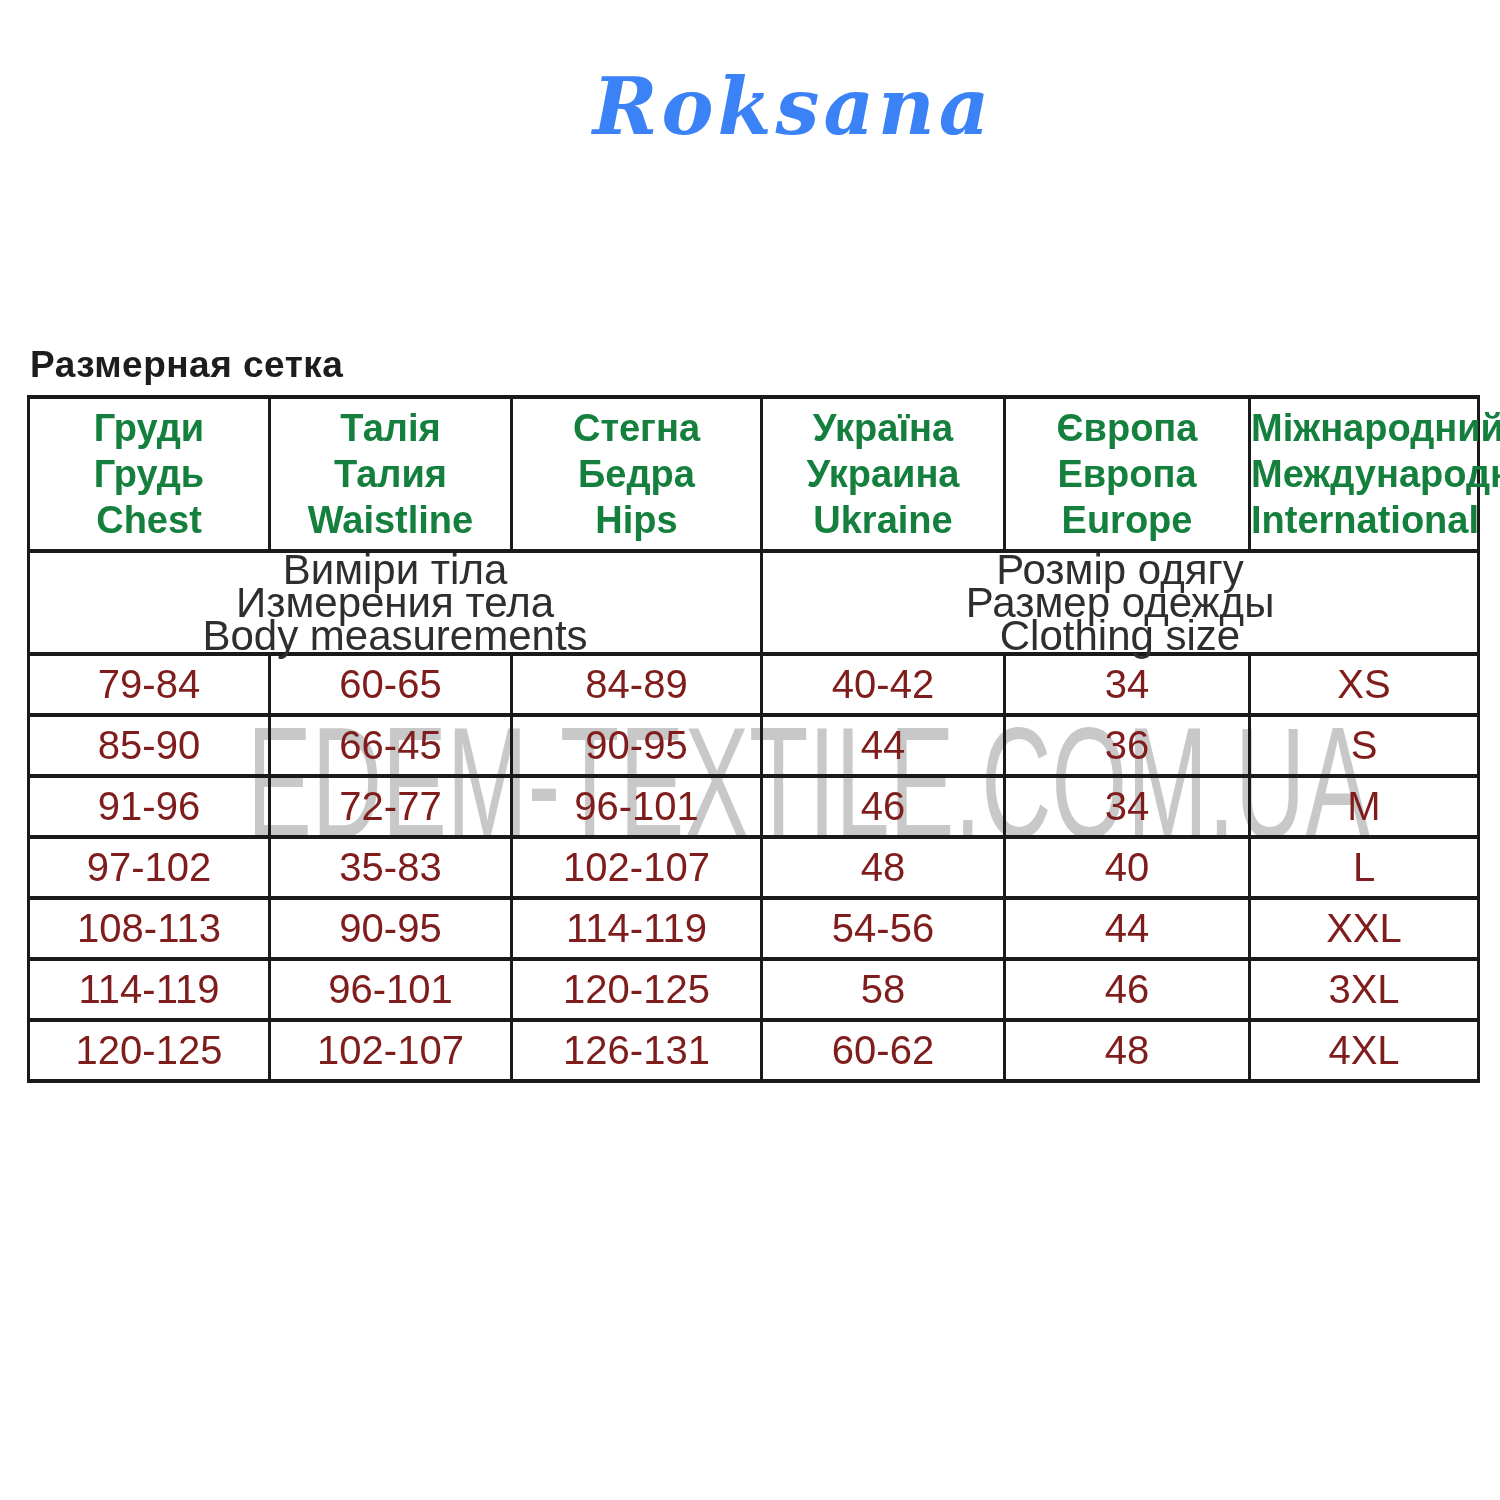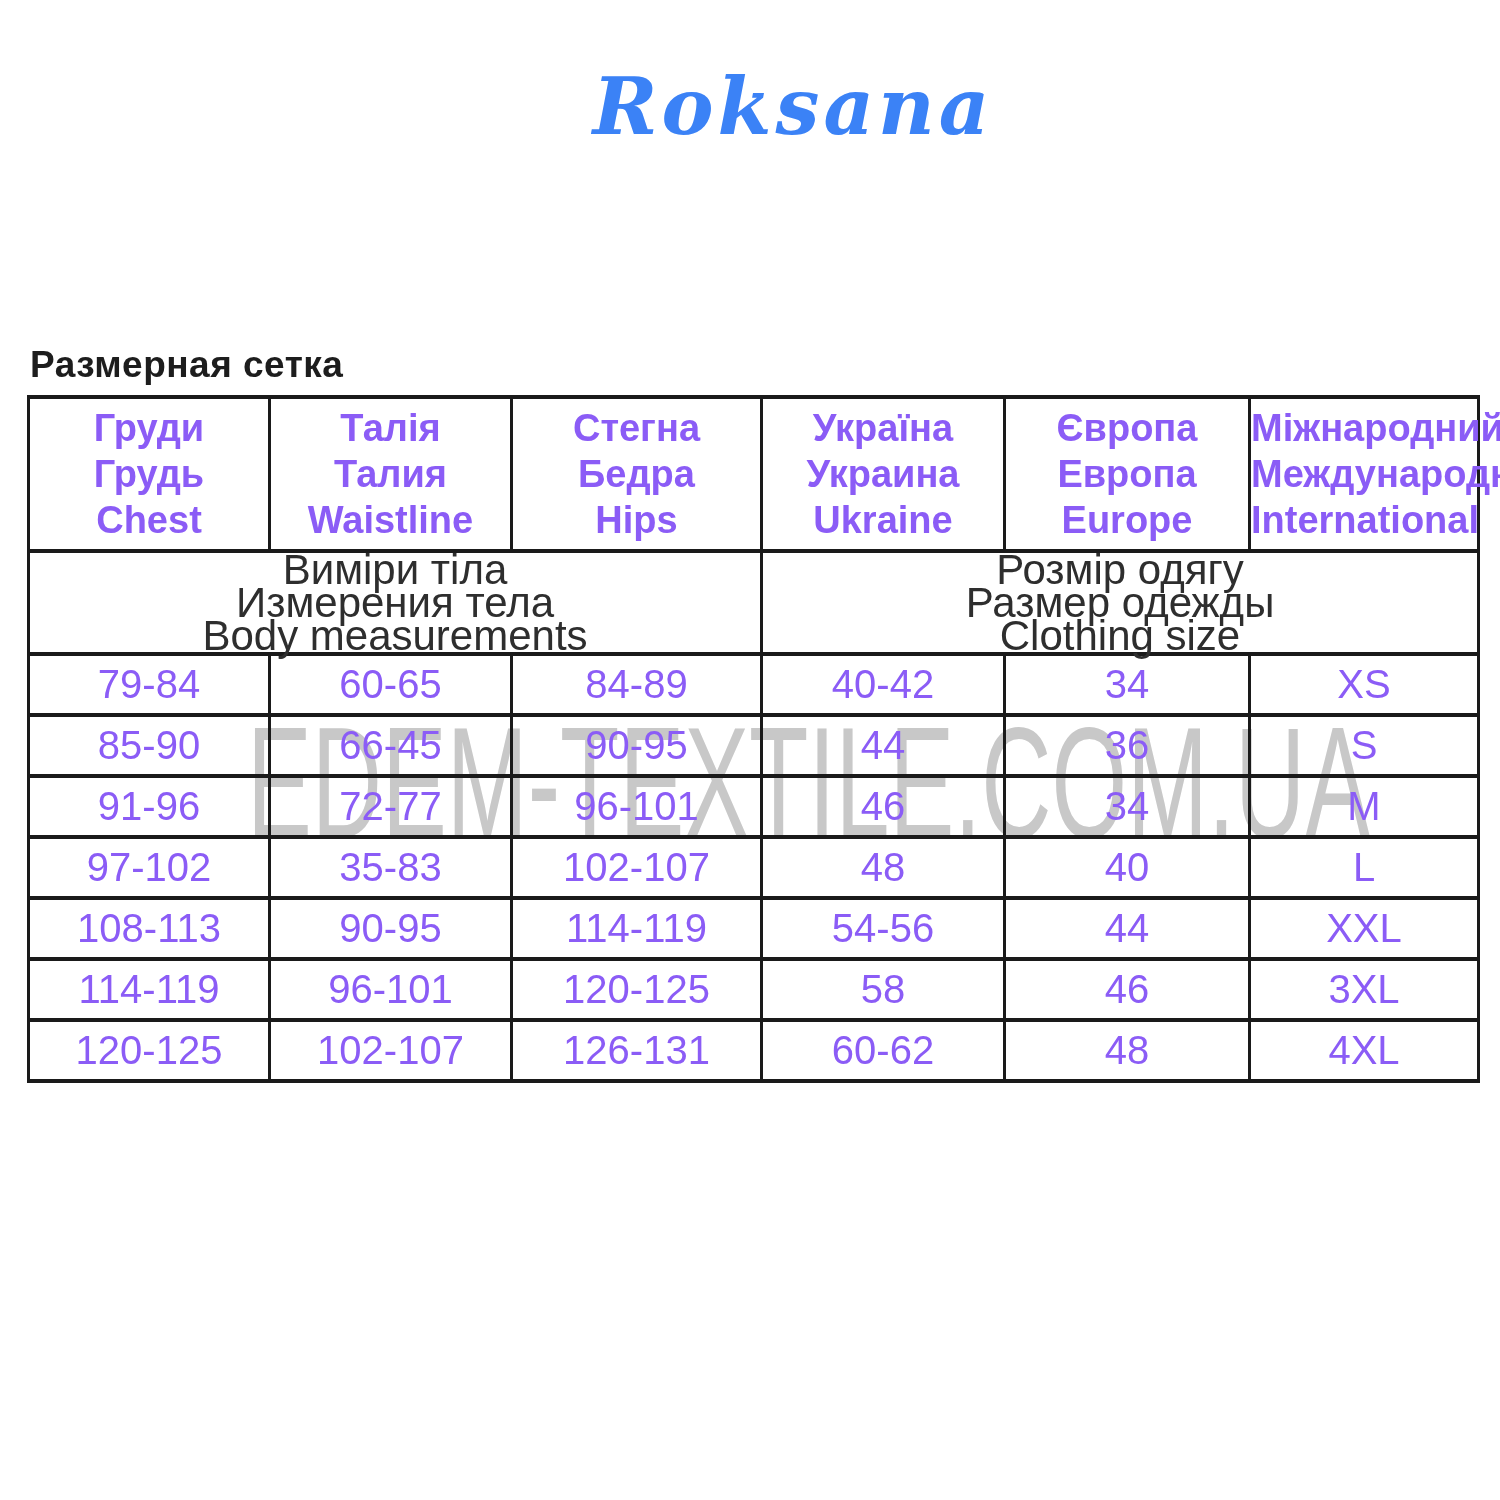--- a/index.html
+++ b/index.html
@@ -85,35 +85,35 @@
     padding: 0;
     background: transparent;
   }
   .size-table {
     border: 3px solid #1a1a1a;
   }
   tr.lang-row { height: 154px; }
   tr.lang-row th {
     font-size: 38px;
     font-weight: bold;
-    color: #8b5cf6;
+    color: #15803d;
     line-height: 46px;
   }
   tr.group-row { height: 100px; }
   tr.group-row td {
     font-size: 42px;
     font-weight: normal;
     color: #2e2e2e;
     line-height: 33px;
   }
   tr.data-row { height: 61px; }
   tr.data-row td {
     font-size: 40px;
     font-weight: normal;
-    color: #8b5cf6;
+    color: #7f1d1d;
   }
 </style>
 </head>
 <body>
 
 <div class="canvas">
 
   <div class="logo" style="color: #3b82f6; margin-left: 43px;">
     <span class="logo-word">Roksana</span>
   </div>

